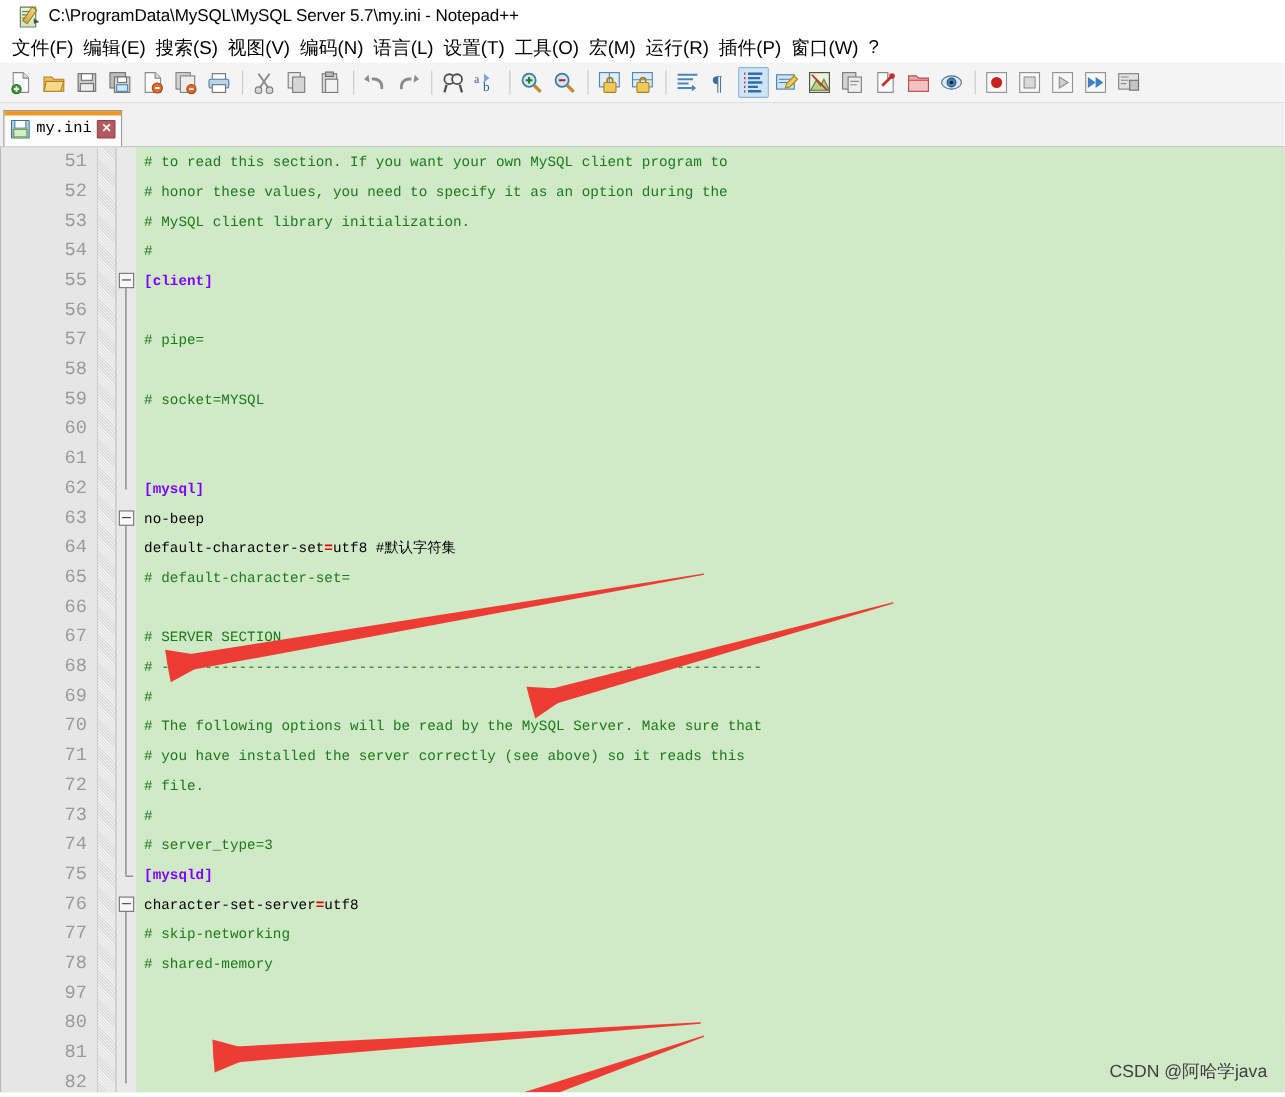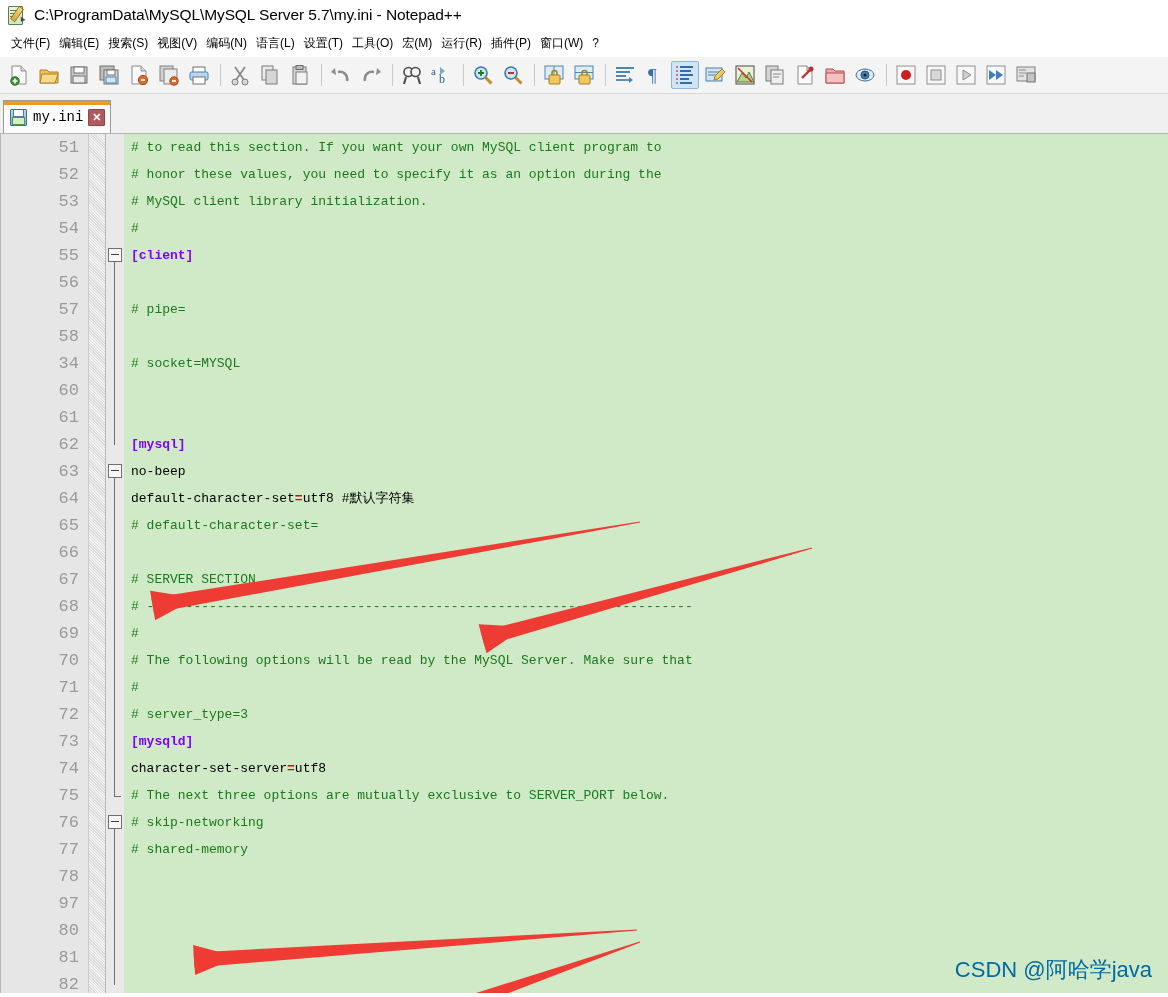--- a/index.html
+++ b/index.html
@@ -13,21 +13,21 @@
     overflow: hidden;
     font-family: "Liberation Sans", sans-serif;
     -webkit-font-smoothing: antialiased;
   }
 
   
   .titlebar {
     height: 30px;
     display: flex;
     align-items: center;
-    padding-left: 6px;
+    padding-left: 16px;
     background: #ffffff;
   }
   .app-icon {
     width: 20px; height: 20px;
     position: relative;
     margin-right: 8px;
     flex: none;
   }
   .app-icon .sheet {
     position: absolute; left: 2px; top: 1px;
@@ -67,21 +67,21 @@
   
   .menubar {
     height: 26px;
     display: flex;
     align-items: center;
     padding-left: 7px;
     background: #ffffff;
     border-bottom: 1px solid #ffffff;
   }
   .menu-item {
-    font-size: 12px;
+    font-size: 17px;
     color: #000000;
     padding: 1px 5px 1px 4px;
     white-space: nowrap;
     cursor: default;
   }
 
   
   .toolbar {
     height: 37px;
     display: flex;
@@ -301,22 +301,22 @@
     width: 1168px;
     height: 859px;
     pointer-events: none;
   }
 
   
   .watermark {
     position: absolute;
     right: 16px;
     bottom: 8px;
-    font-size: 22px;
-    color: #0369a1;
+    font-size: 16px;
+    color: #404040;
     white-space: nowrap;
     font-family: "Liberation Sans", sans-serif;
   }
 </style>
 </head>
 <body>
 
 <div class="titlebar">
   <div class="app-icon">
     <div class="sheet"></div>
@@ -591,21 +591,21 @@
 <div class="editor">
   <div class="gutter" id="gutter">
       <div class="linenum">51</div>
       <div class="linenum">52</div>
       <div class="linenum">53</div>
       <div class="linenum">54</div>
       <div class="linenum">55</div>
       <div class="linenum">56</div>
       <div class="linenum">57</div>
       <div class="linenum">58</div>
-      <div class="linenum">34</div>
+      <div class="linenum">59</div>
       <div class="linenum">60</div>
       <div class="linenum">61</div>
       <div class="linenum">62</div>
       <div class="linenum">63</div>
       <div class="linenum">64</div>
       <div class="linenum">65</div>
       <div class="linenum">66</div>
       <div class="linenum">67</div>
       <div class="linenum">68</div>
       <div class="linenum">69</div>
@@ -682,25 +682,26 @@
       <div class="cline">&nbsp;</div>
       <div class="cline"><span class="sec">[mysql]</span></div>
       <div class="cline"><span class="val">no-beep</span></div>
       <div class="cline"><span class="val">default-character-set</span><span class="eq">=</span><span class="val">utf8 #默认字符集</span></div>
       <div class="cline"><span class="cm"># default-character-set=</span></div>
       <div class="cline">&nbsp;</div>
       <div class="cline"><span class="cm"># SERVER SECTION</span></div>
       <div class="cline"><span class="cm"># ----------------------------------------------------------------------</span></div>
       <div class="cline"><span class="cm">#</span></div>
       <div class="cline"><span class="cm"># The following options will be read by the MySQL Server. Make sure that</span></div>
+      <div class="cline"><span class="cm"># you have installed the server correctly (see above) so it reads this</span></div>
+      <div class="cline"><span class="cm"># file.</span></div>
       <div class="cline"><span class="cm">#</span></div>
       <div class="cline"><span class="cm"># server_type=3</span></div>
       <div class="cline"><span class="sec">[mysqld]</span></div>
       <div class="cline"><span class="val">character-set-server</span><span class="eq">=</span><span class="val">utf8</span></div>
-      <div class="cline"><span class="cm"># The next three options are mutually exclusive to SERVER_PORT below.</span></div>
       <div class="cline"><span class="cm"># skip-networking</span></div>
       <div class="cline"><span class="cm"># shared-memory</span></div>
       <div class="cline">&nbsp;</div>
     </div>
 
   <svg class="arrows" id="arrows" viewBox="0 0 1168 859" width="1168" height="859">
       <polygon points="639.8987695944069,387.4086013146925 151.3653830075352,464.0310795104892 153.8961431473646,478.81604664317666 640.1012304055931,388.5913986853075" fill="#ee3b33"></polygon>
       <polygon points="196,464 150.1000029376205,456.6385959441454 155.1615232172793,486.20853020952046" fill="#ee3b33"></polygon>
       <polygon points="811.8407655715461,413.42151543080655 480.58736790347183,497.446134305038 484.5682286148206,511.90824853487453 812.1592344284539,414.57848456919345" fill="#ee3b33"></polygon>
       <polygon points="525,493 478.5969375477975,490.21507719011976 486.55865897049495,519.1393056497928" fill="#ee3b33"></polygon>

